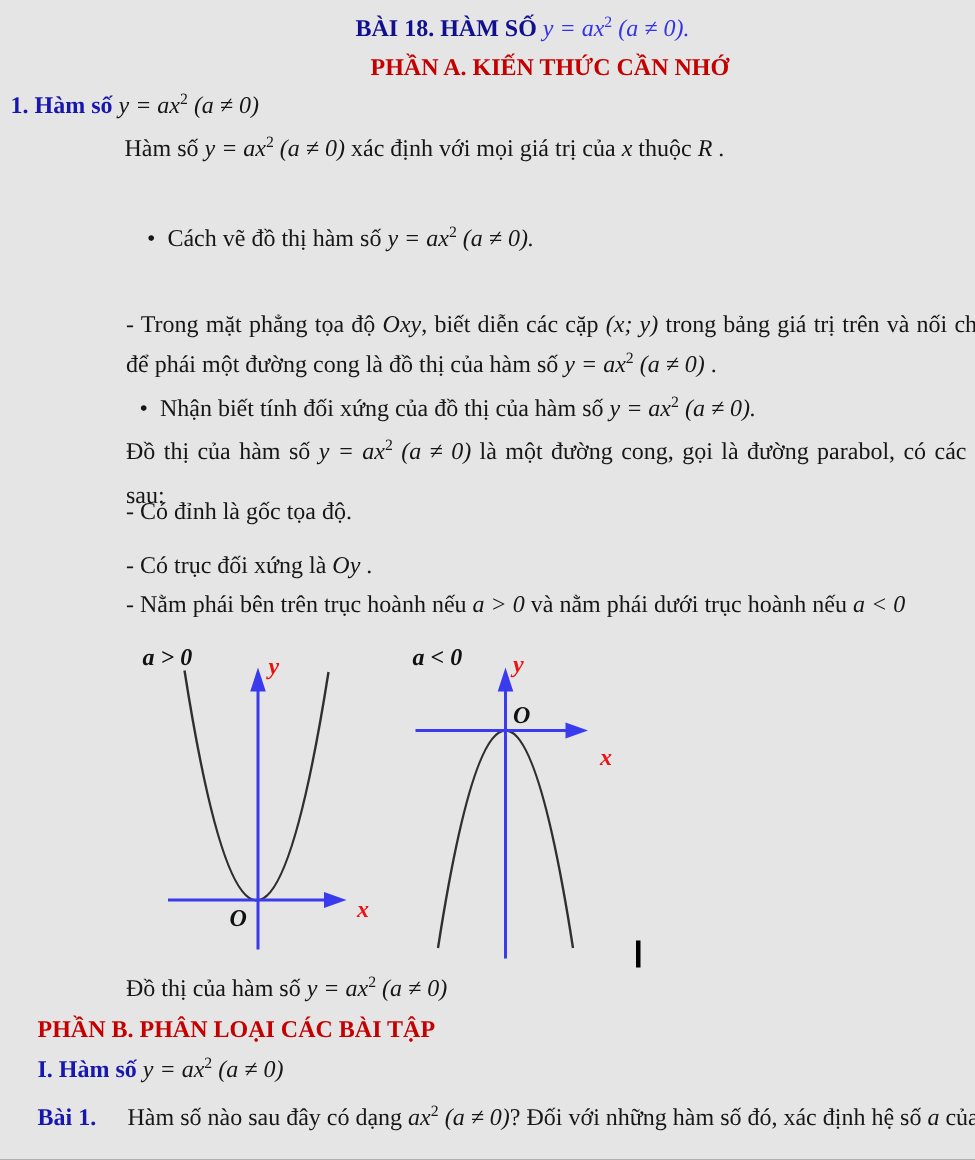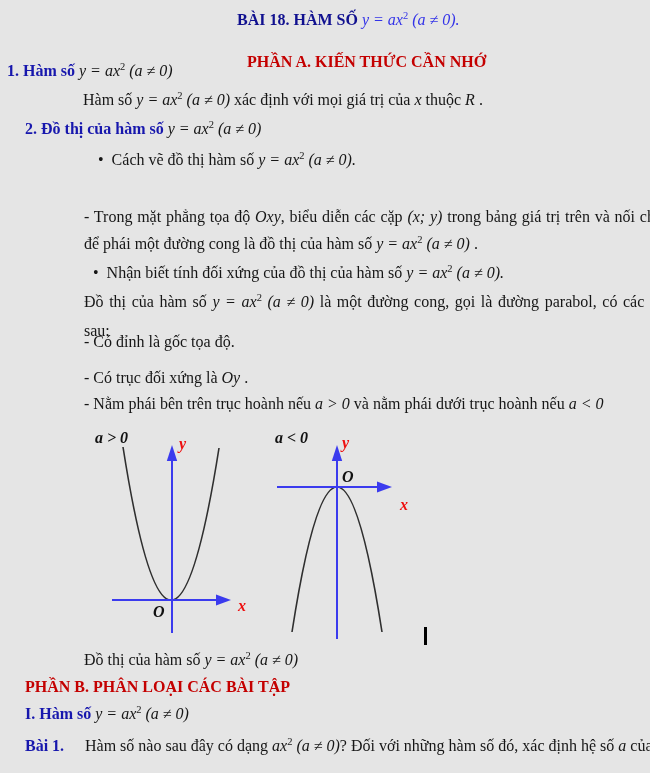--- a/index.html
+++ b/index.html
@@ -49,32 +49,31 @@
     white-space:pre;
   }
 </style>
 </head>
 <body>
 
 <div id="page">
 
   <div class="line" style="left:237px;top:10px;"><span class="stb">BÀI 18. HÀM SỐ </span><span class="smb">y = ax</span><span class="smbs">2</span><span class="smb"> (a ≠ 0).</span></div>
 
-  <div class="red-heading" style="left:247px;top:37px;margin-top:16px;">PHẦN A. KIẾN THỨC CẦN NHỚ</div>
+  <div class="red-heading" style="left:247px;top:37px;">PHẦN A. KIẾN THỨC CẦN NHỚ</div>
 
   <div class="line" style="left:7px;top:61px;"><span class="shb">1. Hàm số </span><span class="sm">y = ax</span><span class="sms">2</span><span class="sm"> (a ≠ 0)</span></div>
 
   <div class="line" style="left:83px;top:90px;"><span class="sp">Hàm số </span><span class="sm">y = ax</span><span class="sms">2</span><span class="sm"> (a ≠ 0)</span><span class="sp"> xác định với mọi giá trị của </span><span class="sm">x</span><span class="sp"> thuộc </span><span class="sm">R</span><span class="sp"> .</span></div>
 
-  <div class="line" style="left:25px;top:119px;"><span class="shb">2. Đồ thị của hàm số </span><span class="sm">y = ax</span><span class="sms">2</span><span class="sm"> (a ≠ 0)</span></div>
 
   <div class="line" style="left:98px;top:150px;"><span class="sp">•  </span><span class="sp">Cách vẽ đồ thị hàm số </span><span class="sm">y = ax</span><span class="sms">2</span><span class="sm"> (a ≠ 0).</span></div>
 
 
-  <div class="line just1" style="left:84px;top:207px;"><span class="sp">- Trong mặt phẳng tọa độ </span><span class="sm">Oxy</span><span class="sp">, biểu diễn các cặp </span><span class="sm">(x; y)</span><span class="sp"> trong bảng giá trị trên và nối chúng lại</span></div>
+  <div class="line just1" style="left:84px;top:207px;"><span class="sp">- Trong mặt phẳng tọa độ </span><span class="sm">Oxy</span><span class="sp">, biết diễn các cặp </span><span class="sm">(x; y)</span><span class="sp"> trong bảng giá trị trên và nối chúng lại</span></div>
 
   <div class="line" style="left:84px;top:234px;"><span class="sp">để phái một đường cong là đồ thị của hàm số </span><span class="sm">y = ax</span><span class="sms">2</span><span class="sm"> (a ≠ 0)</span><span class="sp"> .</span></div>
 
   <div class="line" style="left:93px;top:263px;"><span class="sp">•  </span><span class="sp">Nhận biết tính đối xứng của đồ thị của hàm số </span><span class="sm">y = ax</span><span class="sms">2</span><span class="sm"> (a ≠ 0).</span></div>
 
   <div class="line just2" style="left:84px;top:292px;"><span class="sp">Đồ thị của hàm số </span><span class="sm">y = ax</span><span class="sms">2</span><span class="sm"> (a ≠ 0)</span><span class="sp"> là một đường cong, gọi là đường parabol, có các tính chất</span></div>
 
   <div class="line" style="left:84px;top:321px;"><span class="sp">sau:</span></div>
 
   <div class="line" style="left:84px;top:332px;"><span class="sp">- Có đỉnh là gốc tọa độ.</span></div>

